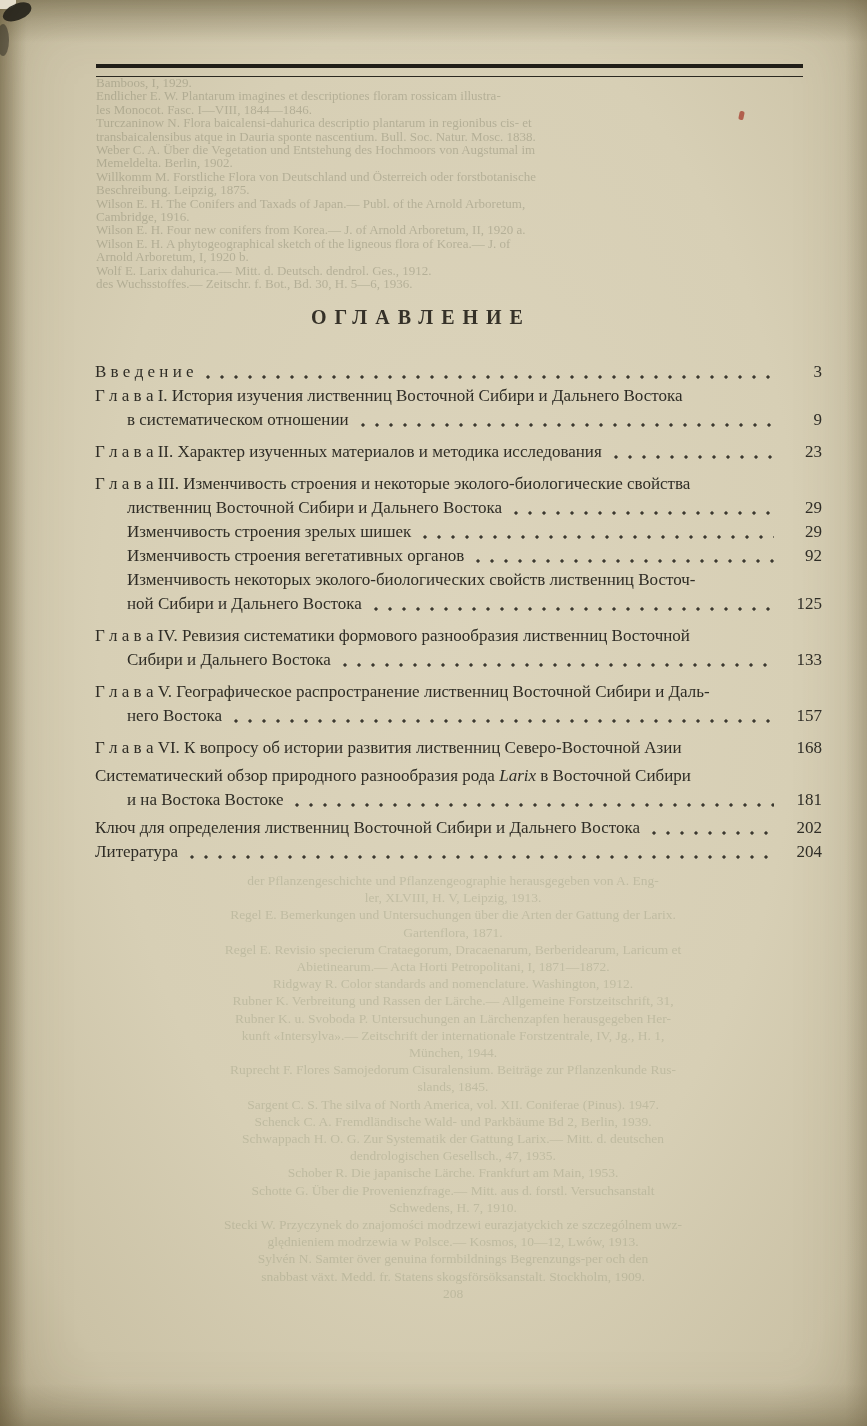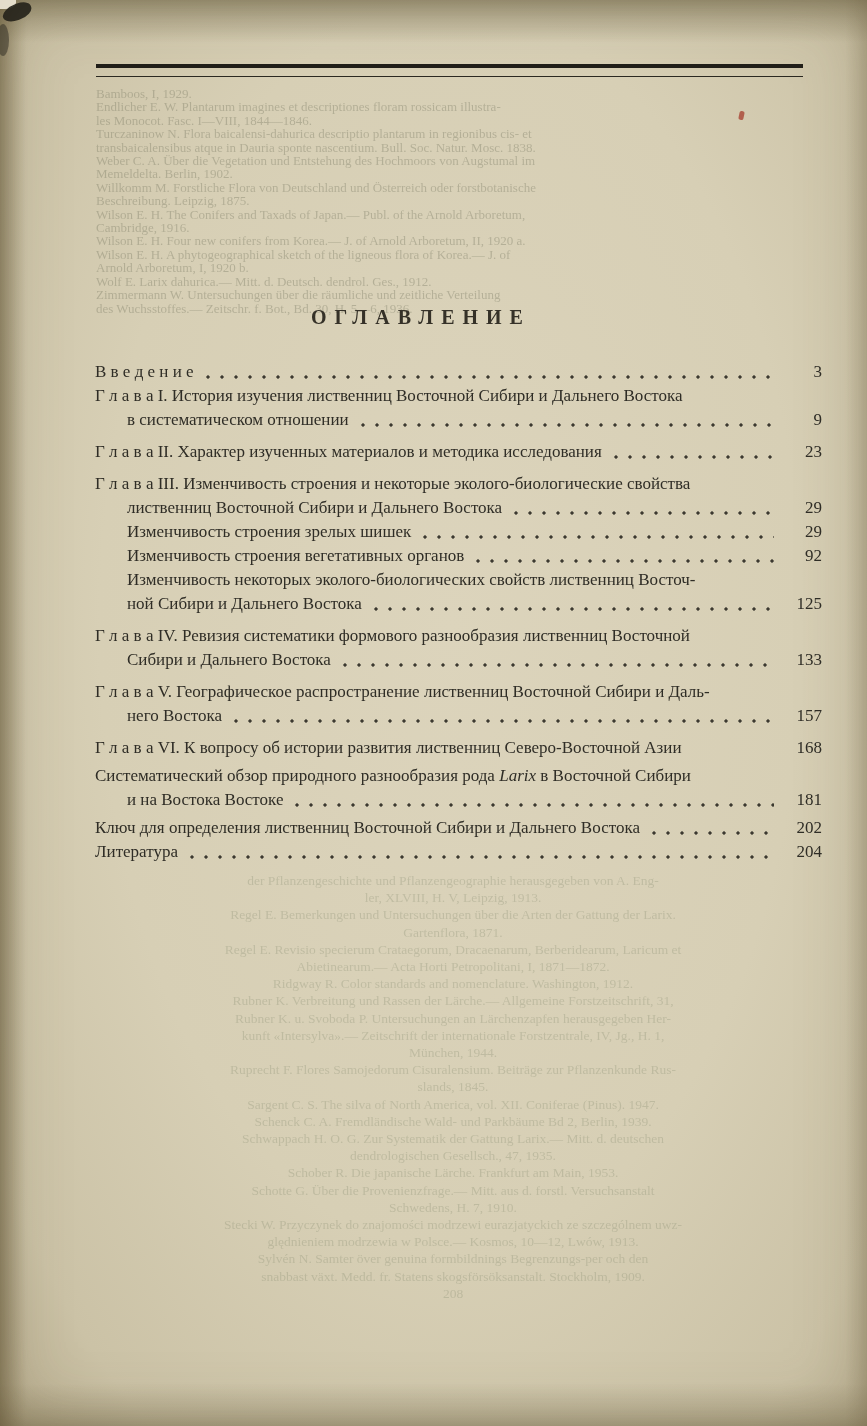--- a/index.html
+++ b/index.html
@@ -25,21 +25,21 @@
     position:absolute;left:96px;top:64px;width:707px;height:8px;
     border-top:4px solid #211f19;border-bottom:1px solid #2b2921;
   }
   
   .ghost{
     position:absolute;z-index:1;pointer-events:none;
     font-family:"Liberation Serif","DejaVu Serif",serif;
     filter:blur(0.7px);
   }
   .ghost-top{
-    left:96px;top:87px;width:714px;
+    left:96px;top:76px;width:714px;
     font-size:13px;line-height:13.4px;
     color:#6f705a;opacity:.34;
   }
   .ghost-bottom{
     left:96px;top:872px;width:714px;
     font-size:13.5px;line-height:17.2px;
     color:#7d8468;opacity:.27;text-align:center;
   }
   
   .title{
@@ -94,21 +94,20 @@
       <div>Weber C. A. Über die Vegetation und Entstehung des Hochmoors von Augstumal im</div>
       <div>Memeldelta. Berlin, 1902.</div>
       <div>Willkomm M. Forstliche Flora von Deutschland und Österreich oder forstbotanische</div>
       <div>Beschreibung. Leipzig, 1875.</div>
       <div>Wilson E. H. The Conifers and Taxads of Japan.— Publ. of the Arnold Arboretum,</div>
       <div>Cambridge, 1916.</div>
       <div>Wilson E. H. Four new conifers from Korea.— J. of Arnold Arboretum, II, 1920 a.</div>
       <div>Wilson E. H. A phytogeographical sketch of the ligneous flora of Korea.— J. of</div>
       <div>Arnold Arboretum, I, 1920 b.</div>
       <div>Wolf E. Larix dahurica.— Mitt. d. Deutsch. dendrol. Ges., 1912.</div>
-      <div>Zimmermann W. Untersuchungen über die räumliche und zeitliche Verteilung</div>
       <div>des Wuchsstoffes.— Zeitschr. f. Bot., Bd. 30, H. 5—6, 1936.</div>
     </div>
 
   <div class="title">ОГЛАВЛЕНИЕ</div>
 
   <div class="toc">
       <div class="toc-line">
         <span class="tx"><span>В в е д е н и е</span></span>
         <span class="leader"></span>
         <span class="pnum">3</span>

